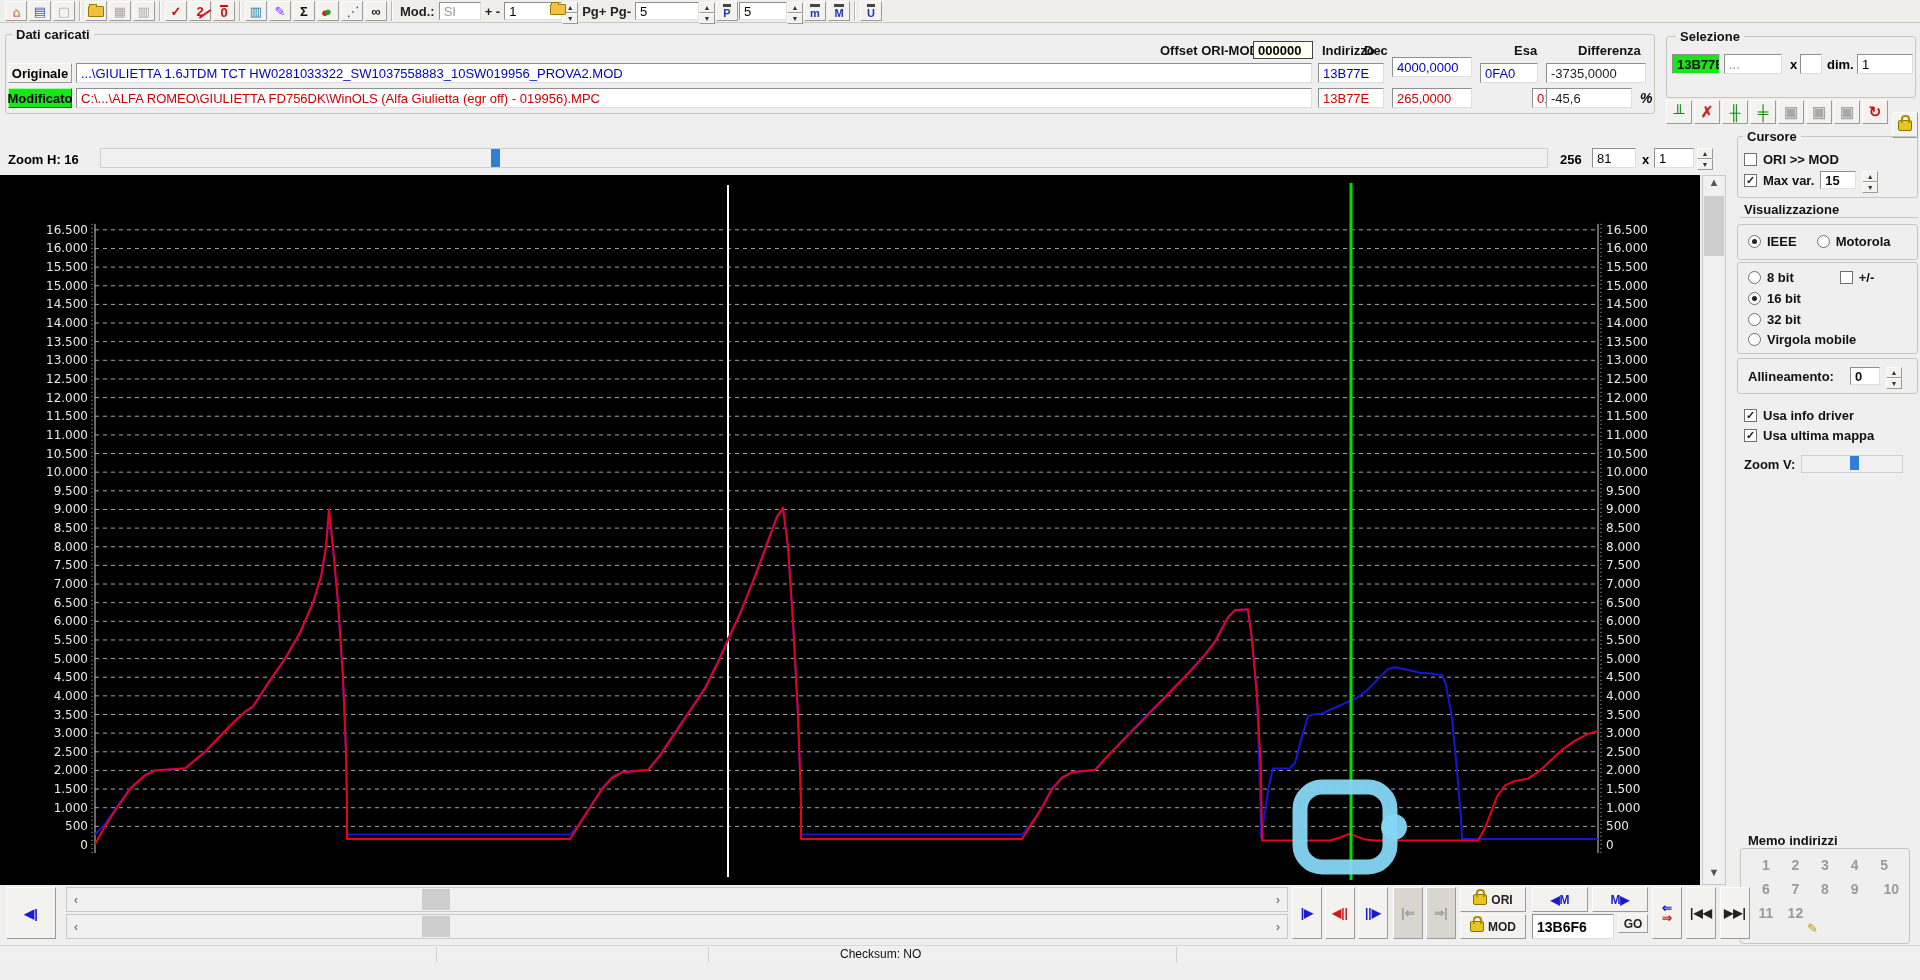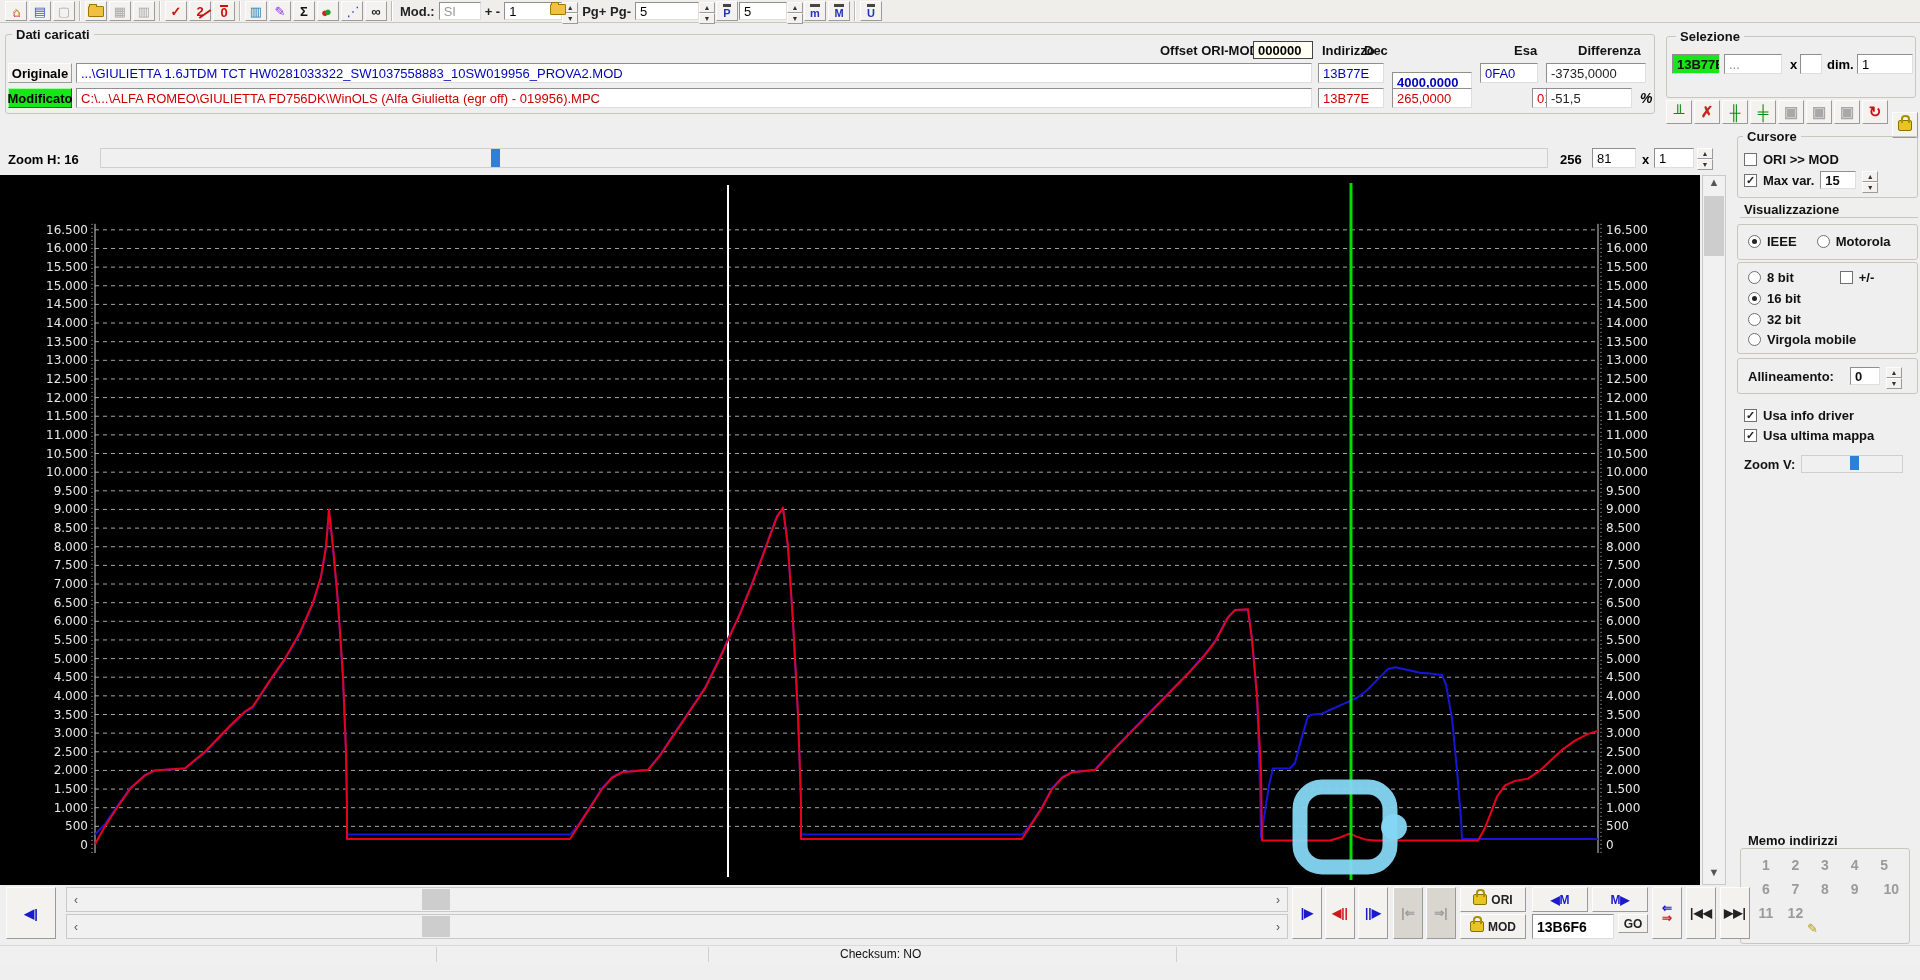--- a/index.html
+++ b/index.html
@@ -158,30 +158,30 @@
   <div class="abs hdr" style="left:1160px;top:43px;">Offset ORI-MOD</div>
   <div class="abs field b" style="left:1253px;top:41px;width:60px;height:18px;background:#fffff2;border-color:#444;">000000</div>
   <div class="abs hdr" style="left:1322px;top:43px;">Indirizzo</div>
   <div class="abs hdr" style="left:1364px;top:43px;">Dec</div>
   <div class="abs hdr" style="left:1514px;top:43px;">Esa</div>
   <div class="abs hdr" style="left:1578px;top:43px;">Differenza</div>
 
   <div class="abs btn rowlabel" style="left:8px;top:63px;width:64px;height:20px;">Originale</div>
   <div class="abs field blue" style="left:76px;top:63px;width:1236px;height:20px;">...\GIULIETTA 1.6JTDM TCT HW0281033322_SW1037558883_10SW019956_PROVA2.MOD</div>
   <div class="abs field blue" style="left:1318px;top:63px;width:66px;height:20px;">13B77E</div>
-  <div class="abs field blue" style="left:1392px;top:72px;width:80px;height:20px;font-weight:bold;">4000,0000</div>
+  <div class="abs field blue" style="left:1392px;top:57px;width:80px;height:20px;">4000,0000</div>
   <div class="abs field blue" style="left:1480px;top:63px;width:58px;height:20px;">0FA0</div>
   <div class="abs field" style="left:1546px;top:63px;width:100px;height:20px;color:#222;">-3735,0000</div>
 
   <div class="abs btn rowlabel" style="left:8px;top:88px;width:64px;height:20px;background:#19e619;border-color:#9dff9d #0a7a0a #0a7a0a #9dff9d;">Modificato</div>
   <div class="abs field red" style="left:76px;top:88px;width:1236px;height:20px;">C:\...\ALFA ROMEO\GIULIETTA FD756DK\WinOLS (Alfa Giulietta (egr off) - 019956).MPC</div>
   <div class="abs field red" style="left:1318px;top:88px;width:66px;height:20px;">13B77E</div>
   <div class="abs field red" style="left:1392px;top:88px;width:80px;height:20px;">265,0000</div>
   <div class="abs field red" style="left:1532px;top:88px;width:58px;height:20px;">0109</div>
-  <div class="abs field" style="left:1546px;top:88px;width:86px;height:20px;color:#222;">-51,5</div>
+  <div class="abs field" style="left:1546px;top:88px;width:86px;height:20px;color:#222;">-45,6</div>
   <div class="abs b" style="left:1640px;top:90px;font-size:14px;font-style:italic;">%</div>
 
   <div class="abs group" style="left:1666px;top:36px;width:250px;height:62px;"></div>
   <div class="abs gtitle" style="left:1676px;top:29px;">Selezione</div>
   <div class="abs field b" style="left:1672px;top:54px;width:48px;height:20px;background:#19e619;color:#111;">13B77E</div>
   <div class="abs field" style="left:1724px;top:54px;width:58px;height:20px;color:#888;">...</div>
   <div class="abs b" style="left:1790px;top:57px;font-size:13px;">x</div>
   <div class="abs field" style="left:1800px;top:54px;width:22px;height:20px;"></div>
   <div class="abs b" style="left:1827px;top:57px;font-size:13px;">dim.</div>
   <div class="abs field" style="left:1857px;top:54px;width:56px;height:20px;">1</div>

